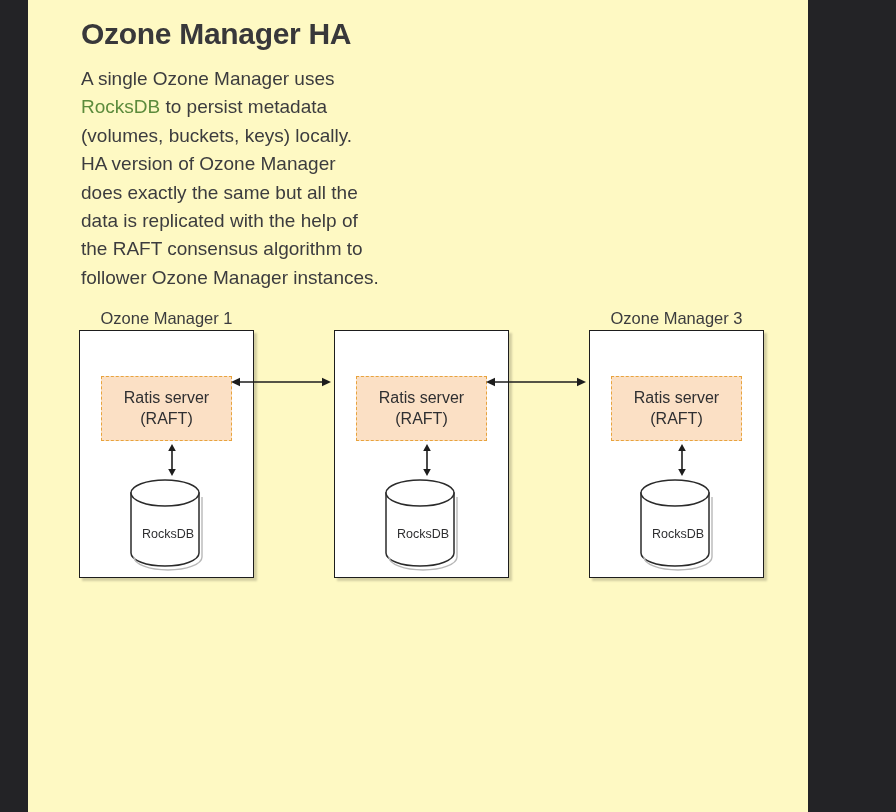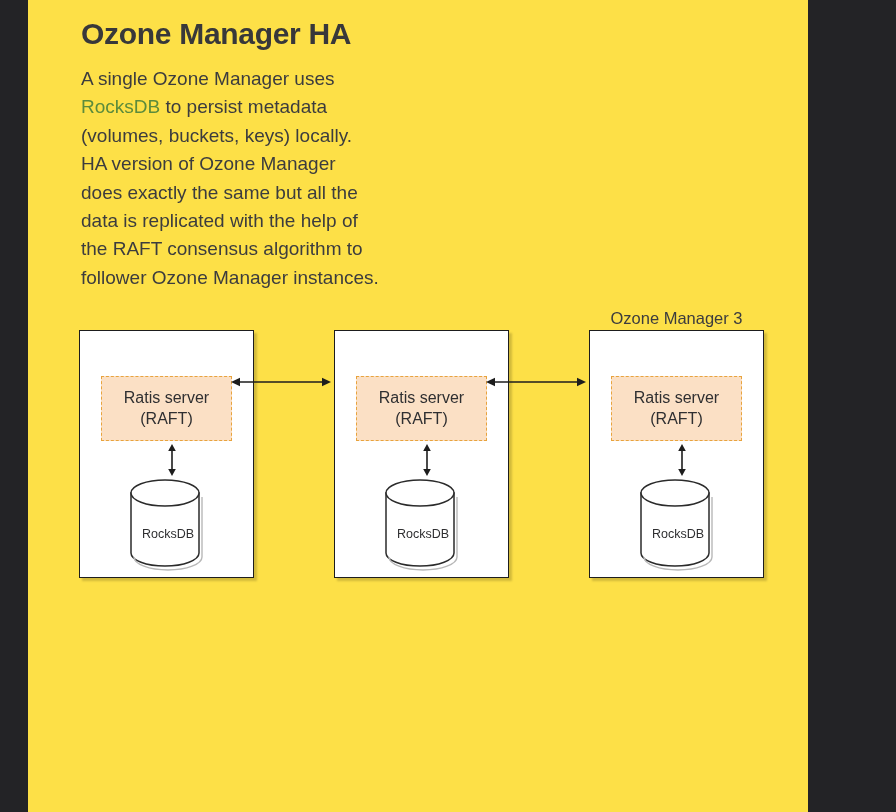--- a/index.html
+++ b/index.html
@@ -16,21 +16,21 @@
     position: relative;
   }
 
   
   #page {
     position: absolute;
     left: 28px;
     top: 0;
     width: 780px;
     height: 812px;
-    background: #fde047;
+    background: #fef9c3;
     overflow: hidden;
   }
 
   .content {
     padding: 14px 0 0 53px;
   }
 
   
   #page-title {
     font-size: 30px;
@@ -149,20 +149,21 @@
 
 <div id="page">
   <div class="content">
 
     <h1 id="page-title">Ozone Manager HA</h1>
 
     <p class="para" id="intro-paragraph"><span>A single Ozone Manager uses </span><a class="link-rocksdb" href="#">RocksDB</a><span> to persist metadata (volumes, buckets, keys) locally. HA version of Ozone Manager does exactly the same but all the data is replicated with the help of the RAFT consensus algorithm to follower Ozone Manager instances.</span></p>
 
     <div id="diagram">
 
+      <div class="om-panel-title" id="om-title-1">Ozone Manager 1</div>
       <div class="om-panel-title" id="om-title-3">Ozone Manager 3</div>
 
       <div class="om-panel" id="om-panel-1">
         <div class="ratis-box">
           <span>Ratis server</span>
           <span>(RAFT)</span>
         </div>
         <svg class="v-arrow" viewBox="0 0 14 32">
           <line x1="7" y1="5" x2="7" y2="27" stroke="#1d1d1d" stroke-width="1.6"></line>
           <polygon points="7,0 3.2,7 10.8,7" fill="#1d1d1d"></polygon>

